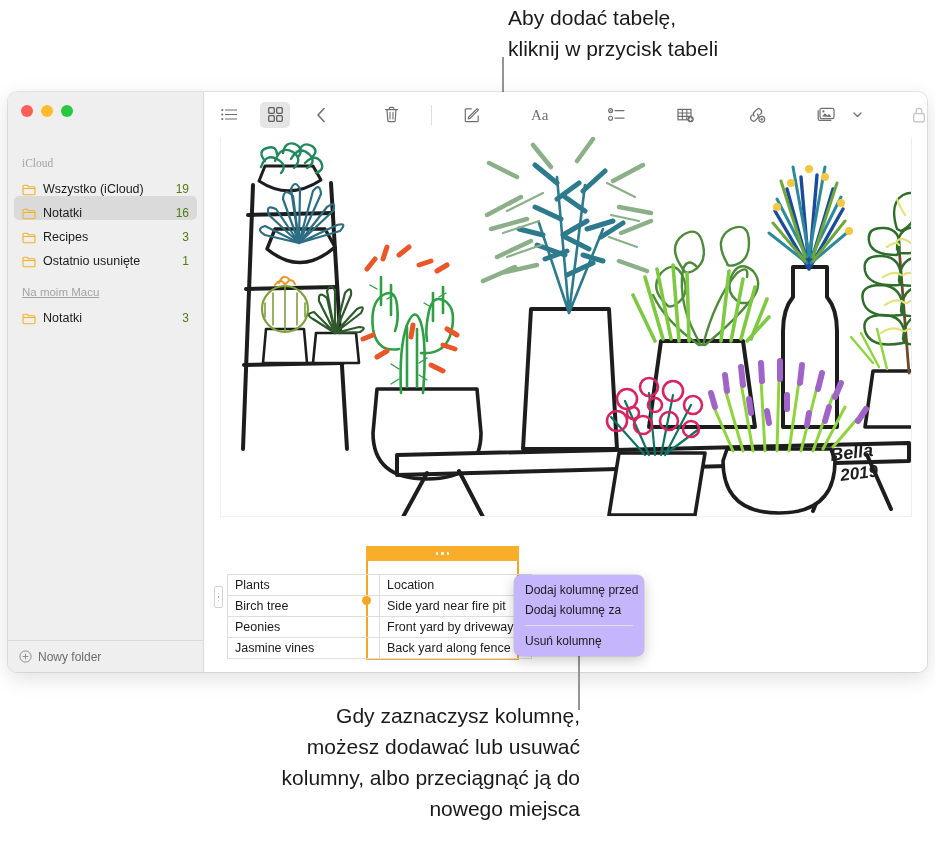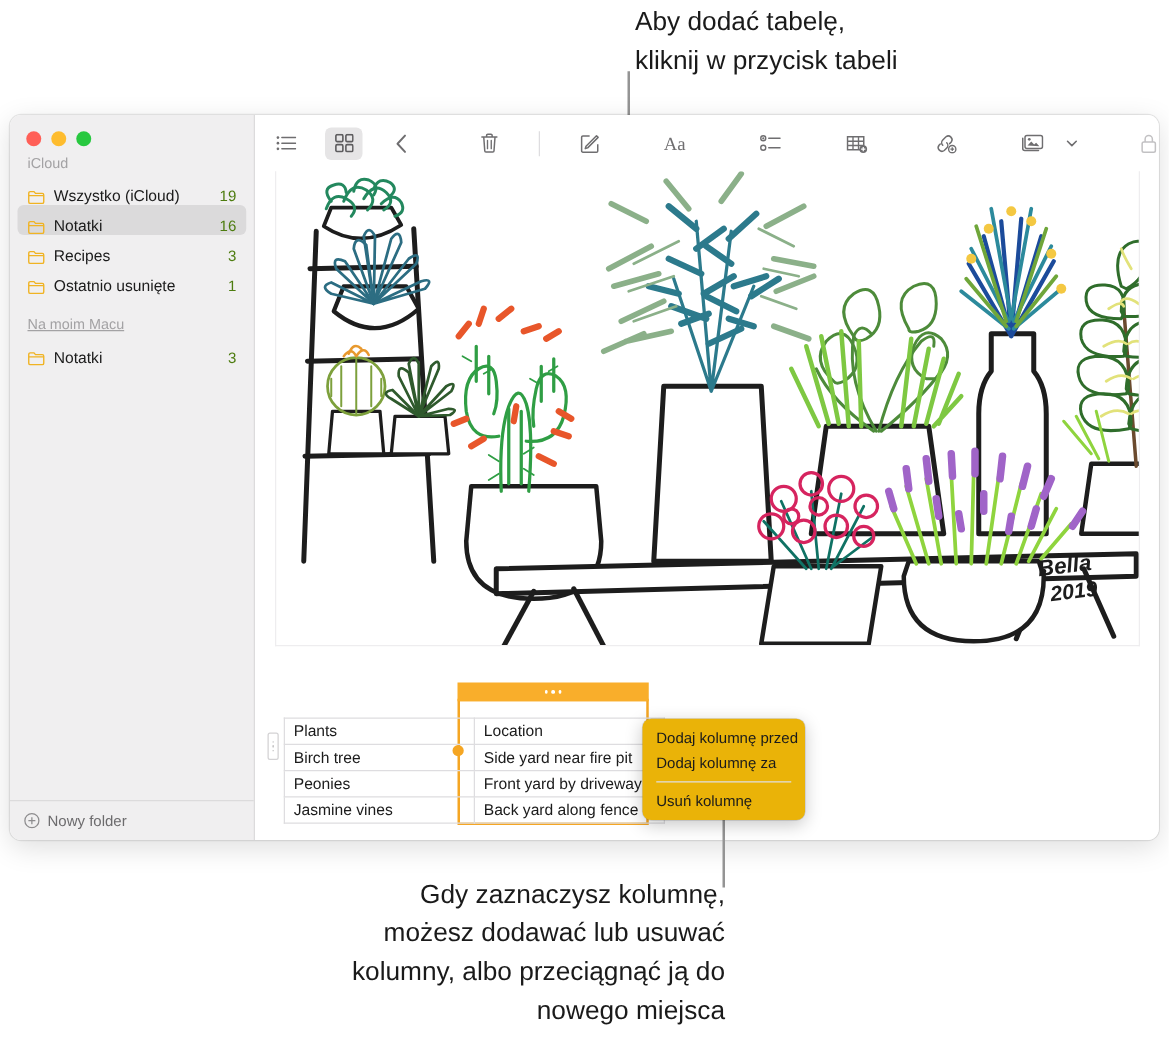--- a/index.html
+++ b/index.html
@@ -56,21 +56,21 @@
   }
   .tl { width: 12px; height: 12px; border-radius: 50%; }
   .tl-red { background: #ff5f57; }
   .tl-yellow { background: #febc2e; }
   .tl-green { background: #28c840; }
 
   .sb-section {
     font-size: 11.5px; color: #a3a2a4;
     padding: 0 0 3px 14px;
   }
-  #sb-icloud-label { margin-top: 8px; }
+  #sb-icloud-label { margin-top: 40px; font-family: Liberation Serif, serif; }
   #sb-mac-label { margin-top: 18px; text-decoration: underline; }
 
   .sb-item {
     display: flex; align-items: flex-end;
     height: 24px;
     margin: 0 6px;
     padding: 0 8px 0 8px;
     border-radius: 5px;
     font-size: 12.5px;
     color: #1b1b1b;
@@ -205,21 +205,21 @@
     width: 9px; height: 9px;
     border-radius: 50%;
     background: #f5a623;
   }
 
   
   #ctx-menu {
     position: absolute;
     left: 310px; top: 438px;
     width: 130px;
-    background: #eab308;
+    background: #c4b5fd;
     border-radius: 7px;
     box-shadow: 0 0 0 0.5px rgba(0,0,0,0.14), 0 4px 14px rgba(0,0,0,0.22);
     padding: 5px 0;
     z-index: 20;
   }
   .ctx-item {
     font-size: 12px; color: #1b1b1b;
     padding: 3px 11px;
     white-space: nowrap;
   }

